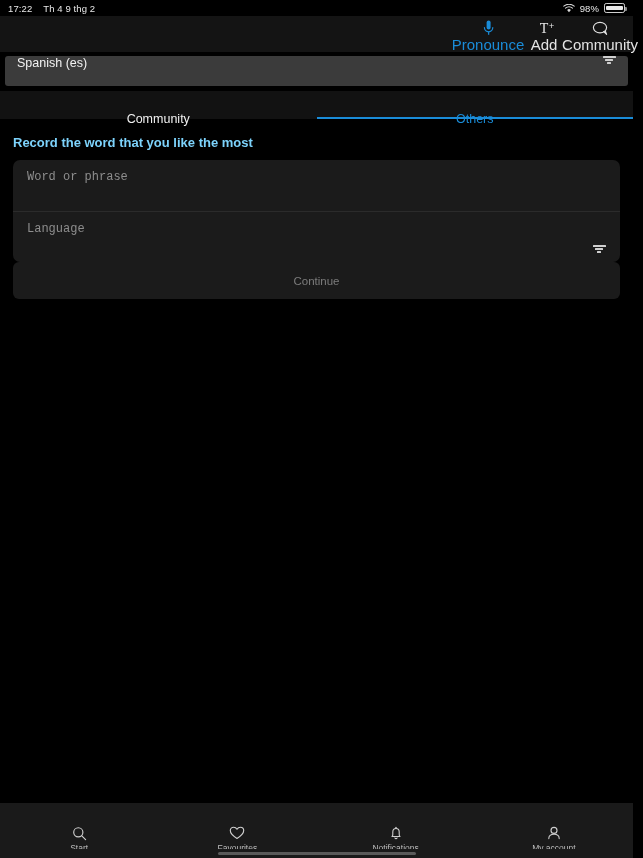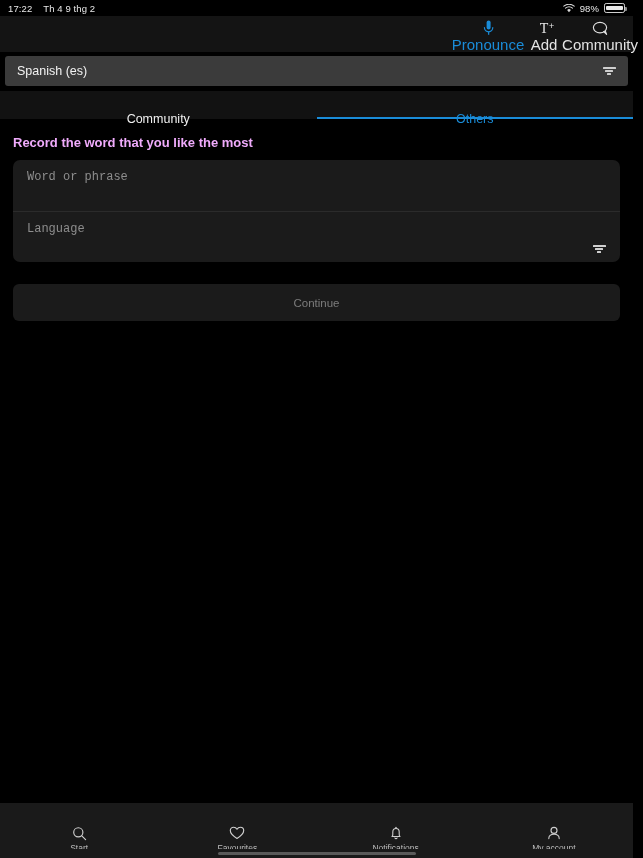--- a/index.html
+++ b/index.html
@@ -127,21 +127,20 @@
   }
 
   
   .lang-bar {
     margin: 4px 5px 0 5px;
     height: 30px;
     flex: 0 0 30px;
     background: #3b3b3b;
     border-radius: 3px;
     display: flex;
-    align-items: center;
     padding: 0 12px;
     box-sizing: border-box;
     cursor: pointer;
   }
   .lang-bar-text {
     font-size: 12.5px;
     color: #f2f2f2;
   }
   .lang-bar .filter-icon {
     margin-left: auto;
@@ -197,21 +196,21 @@
   .content {
     flex: 1 1 auto;
     background: #000000;
     padding: 0 13px;
     box-sizing: border-box;
     overflow: hidden;
   }
   .section-title {
     font-size: 13px;
     font-weight: bold;
-    color: #f0abfc;
+    color: #7dd3fc;
     margin: 16px 0 10px 0;
   }
   .form-card {
     background: #1b1b1b;
     border-radius: 7px;
     overflow: hidden;
   }
   .field {
     height: 51px;
     box-sizing: border-box;
@@ -227,21 +226,21 @@
     color: #8e8e8e;
     line-height: 14px;
     font-family: Liberation Mono, monospace;
   }
   .field .filter-icon {
     position: absolute;
     right: 14px;
     bottom: 9px;
   }
   .continue-btn {
-    margin-top: 22px;
+    margin-top: 0;
     height: 37px;
     background: #1b1b1b;
     border-radius: 6px;
     display: flex;
     align-items: center;
     justify-content: center;
     font-size: 11.5px;
     color: #7c7c7c;
     cursor: default;
   }

